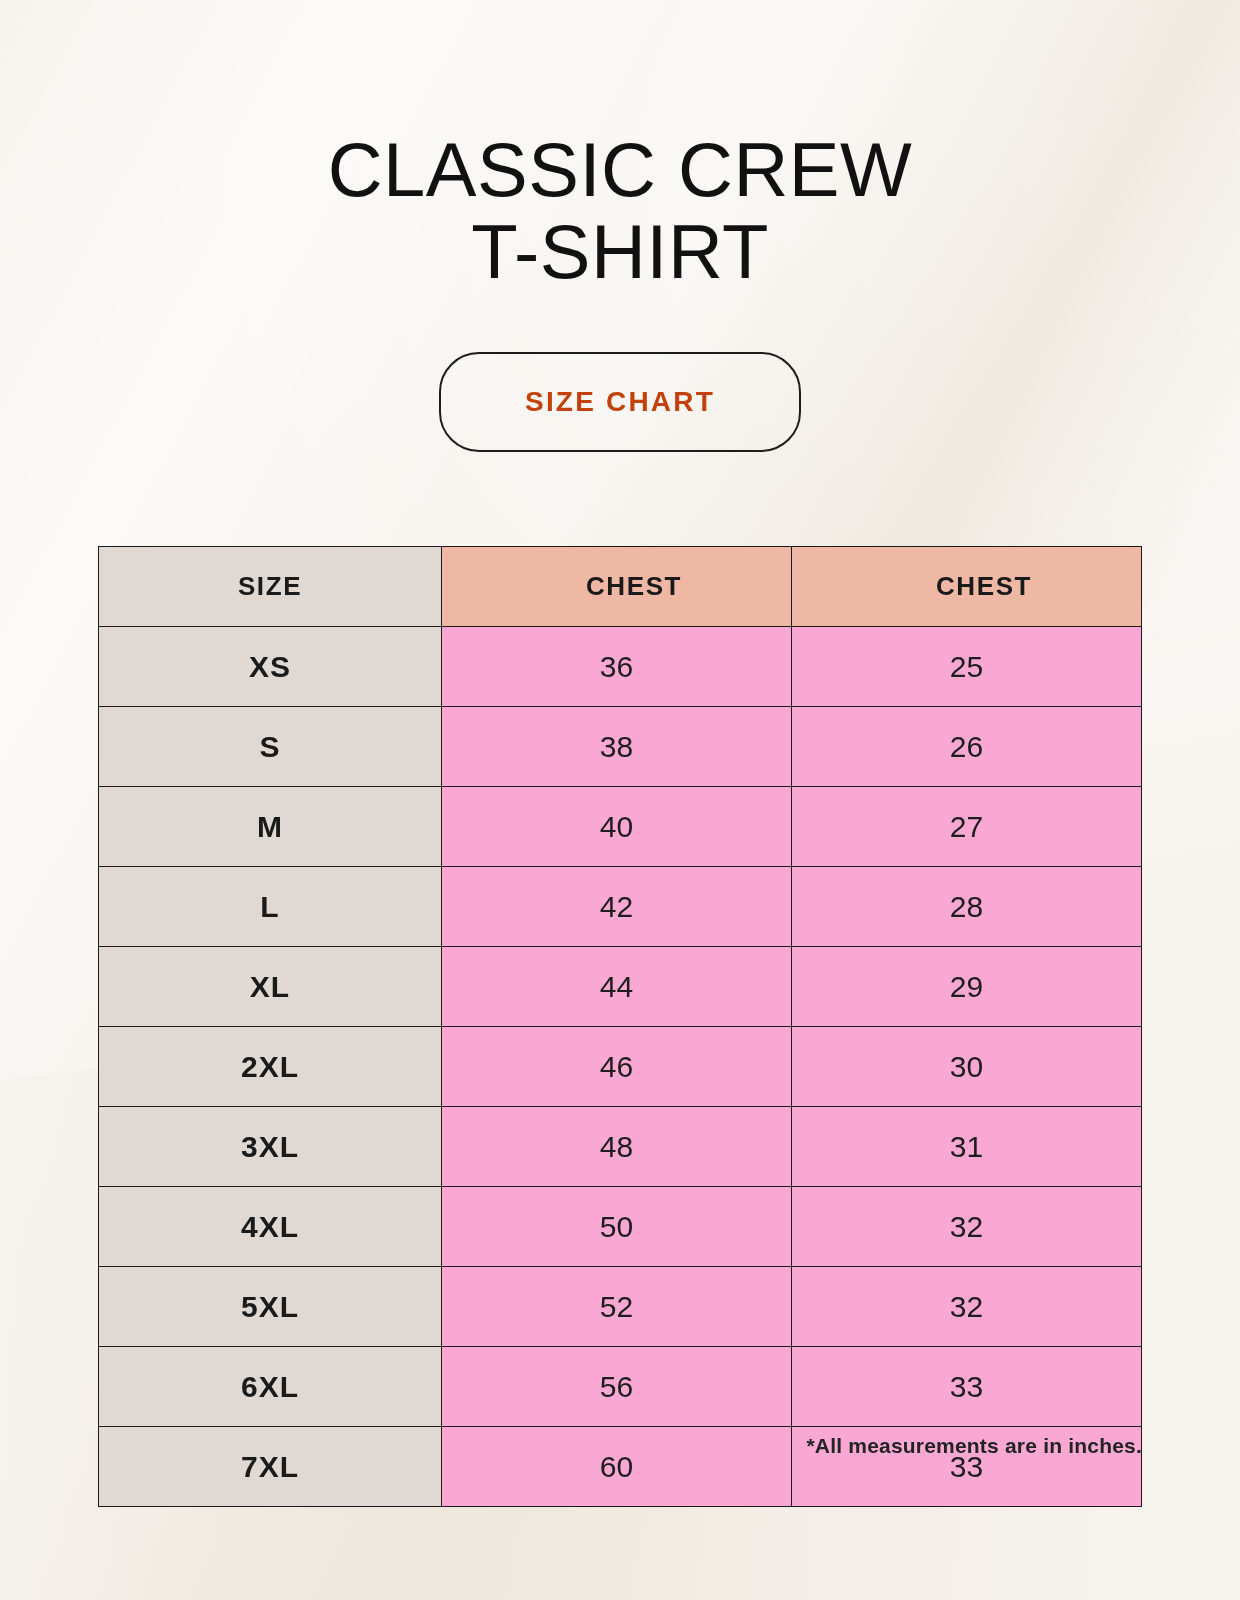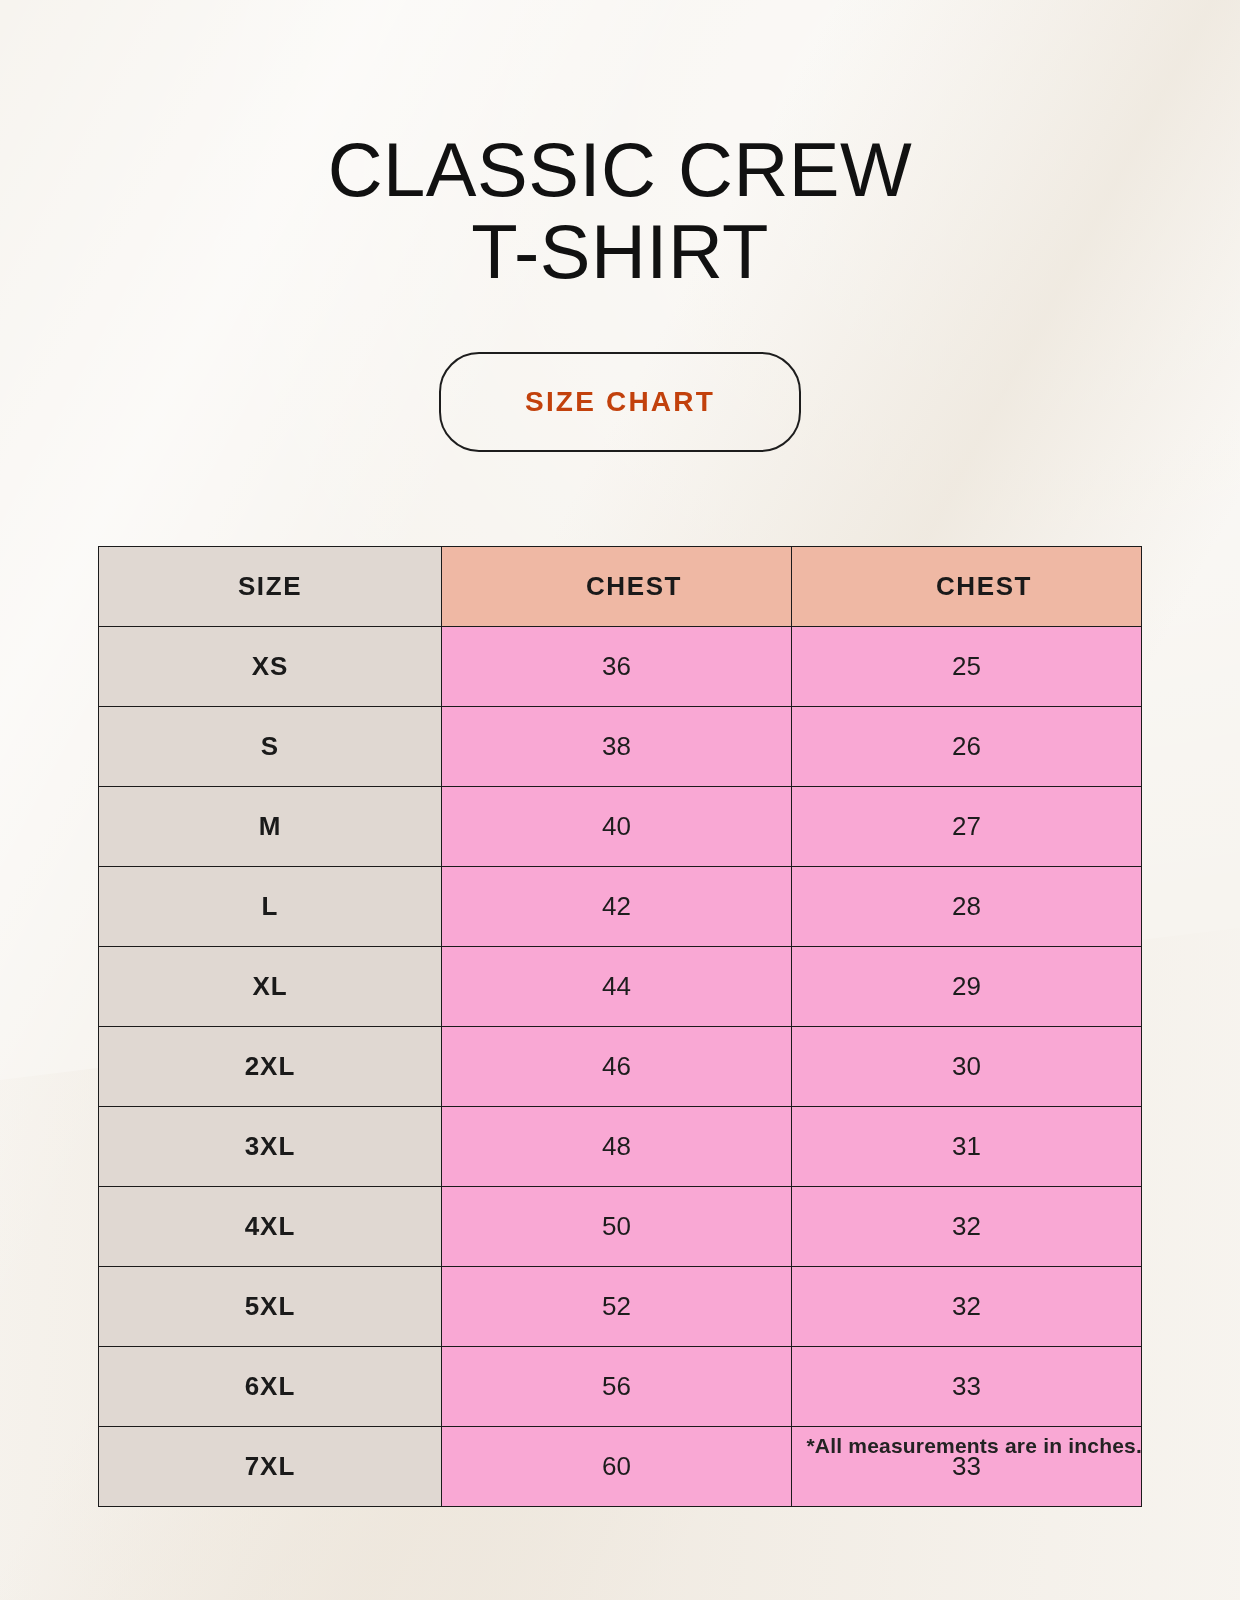--- a/index.html
+++ b/index.html
@@ -91,21 +91,21 @@
     border-collapse: collapse;
     width: 100%;
     table-layout: fixed;
   }
   table.size-table th,
   table.size-table td {
     border: 1px solid #1b1b1b;
     height: 77px;
     text-align: center;
     vertical-align: middle;
-    font-size: 26px;
+    font-size: 30px;
   }
   table.size-table th {
     font-size: 26px;
     font-weight: 700;
     letter-spacing: 1.6px;
   }
   th.col-size { background: #e0d8d2; width: 340px; }
   th.col-meas { background: #efb8a4; padding-left: 36px; }
   td.cell-size {
     background: #e0d8d2;

